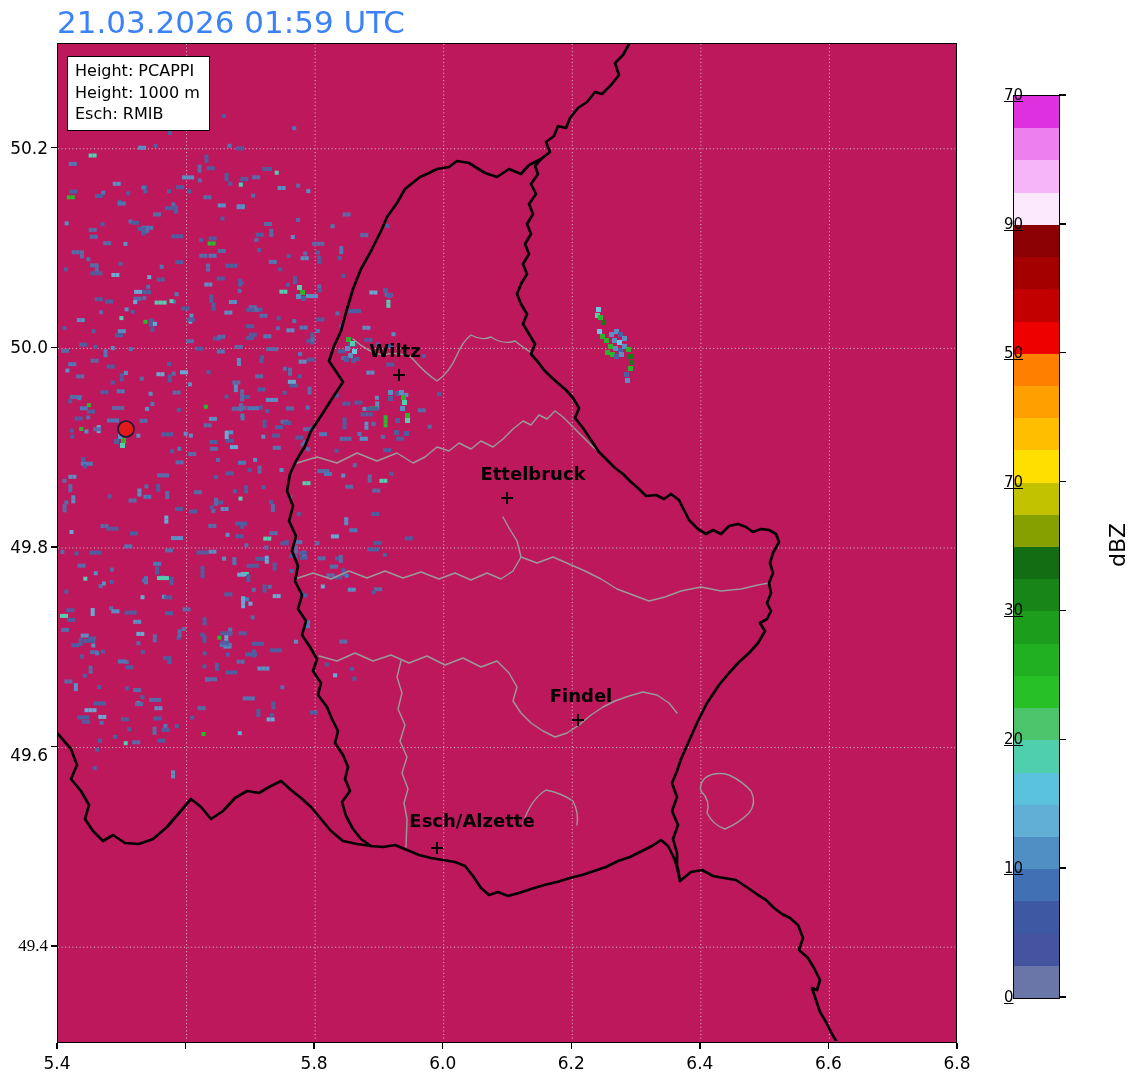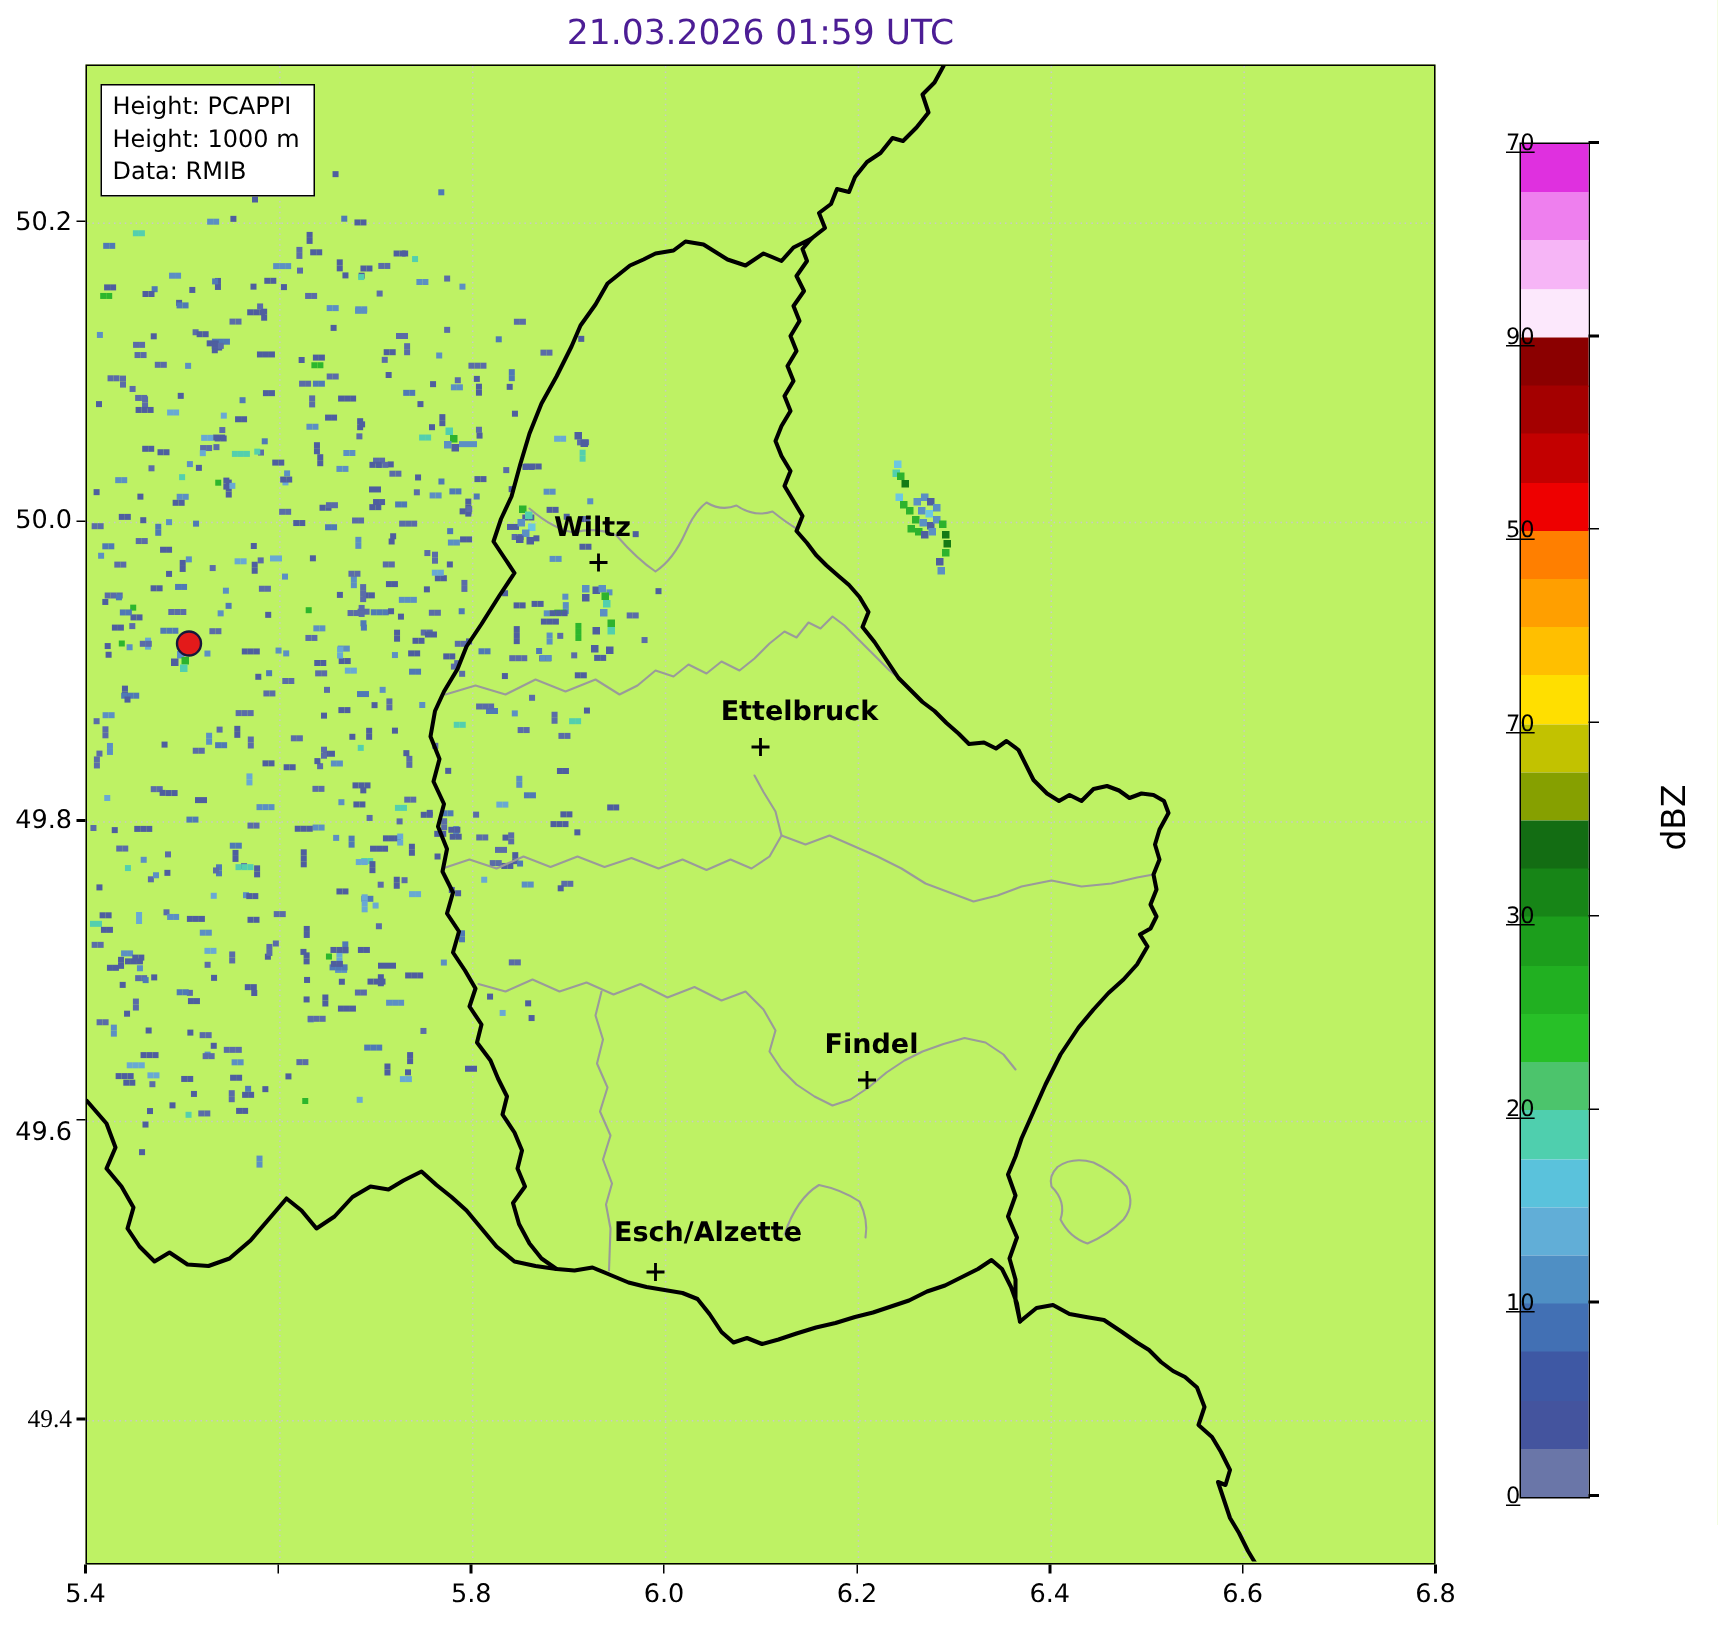--- a/index.html
+++ b/index.html
@@ -1,21 +1,21 @@
 <!DOCTYPE html>
 <html><head>
 <meta charset="utf-8">
 <style>
   html,body{margin:0;padding:0;background:#ffffff;}
   .figure{position:relative;width:1145px;height:1084px;background:#ffffff;
           font-family:"DejaVu Sans","Liberation Sans",sans-serif;color:#000;overflow:hidden;}
-  .title{position:absolute;left:57px;top:4px;width:900px;text-align:center;
-         font-size:23px;line-height:36px;color:#4c1d95;}
+  .title{position:absolute;left:57px;top:4px;width:900px;
+         font-size:31px;line-height:36px;color:#3b82f6;}
   .plot{position:absolute;left:57px;top:43px;width:900px;height:1000px;
-        border:1.6px solid #000;box-sizing:border-box;background:#bef264;}
+        border:1.6px solid #000;box-sizing:border-box;background:#be185d;}
   .plot svg{position:absolute;left:0;top:0;}
   .infobox{position:absolute;left:67px;top:56px;background:#fff;border:1.3px solid #000;
            padding:3px 9px 5px 7px;font-size:16px;line-height:21.5px;z-index:5;}
   .tick-x{position:absolute;width:64px;text-align:center;font-size:17px;top:1053px;}
   .tick-y{position:absolute;width:48px;text-align:right;font-size:17px;left:0;height:22px;line-height:22px;}
   .tmark{position:absolute;background:#000;}
   .cbar{position:absolute;left:1013px;top:95px;width:45px;height:902px;
         border:1.3px solid #000;box-sizing:content-box;}
   .cbar-seg{position:absolute;left:0;width:45px;}
   .cbar-lab{position:absolute;left:1004px;font-size:15px;height:26px;line-height:26px;text-decoration:underline;}
@@ -1136,21 +1136,21 @@
         <g id="radar-group">
             <circle cx="125" cy="428" r="8" fill="#e31a1a" stroke="#16163a" stroke-width="1.6"></circle>
           </g>
       </g>
     </svg>
   </div>
 
   <div class="infobox">
     <div>Height: PCAPPI</div>
     <div>Height: 1000 m</div>
-    <div>Data: RMIB</div>
+    <div>Esch: RMIB</div>
   </div>
 
   <div id="xticks"></div>
   <div id="yticks"></div>
 
   <div class="cbar">
       <div id="cbar-segs">
         <div class="cbar-seg" style="top: 0px; height: 32.7143px; background: rgb(223, 48, 223);"></div>
         <div class="cbar-seg" style="top: 32.2143px; height: 32.7143px; background: rgb(238, 127, 238);"></div>
         <div class="cbar-seg" style="top: 64.4286px; height: 32.7143px; background: rgb(246, 181, 246);"></div>

